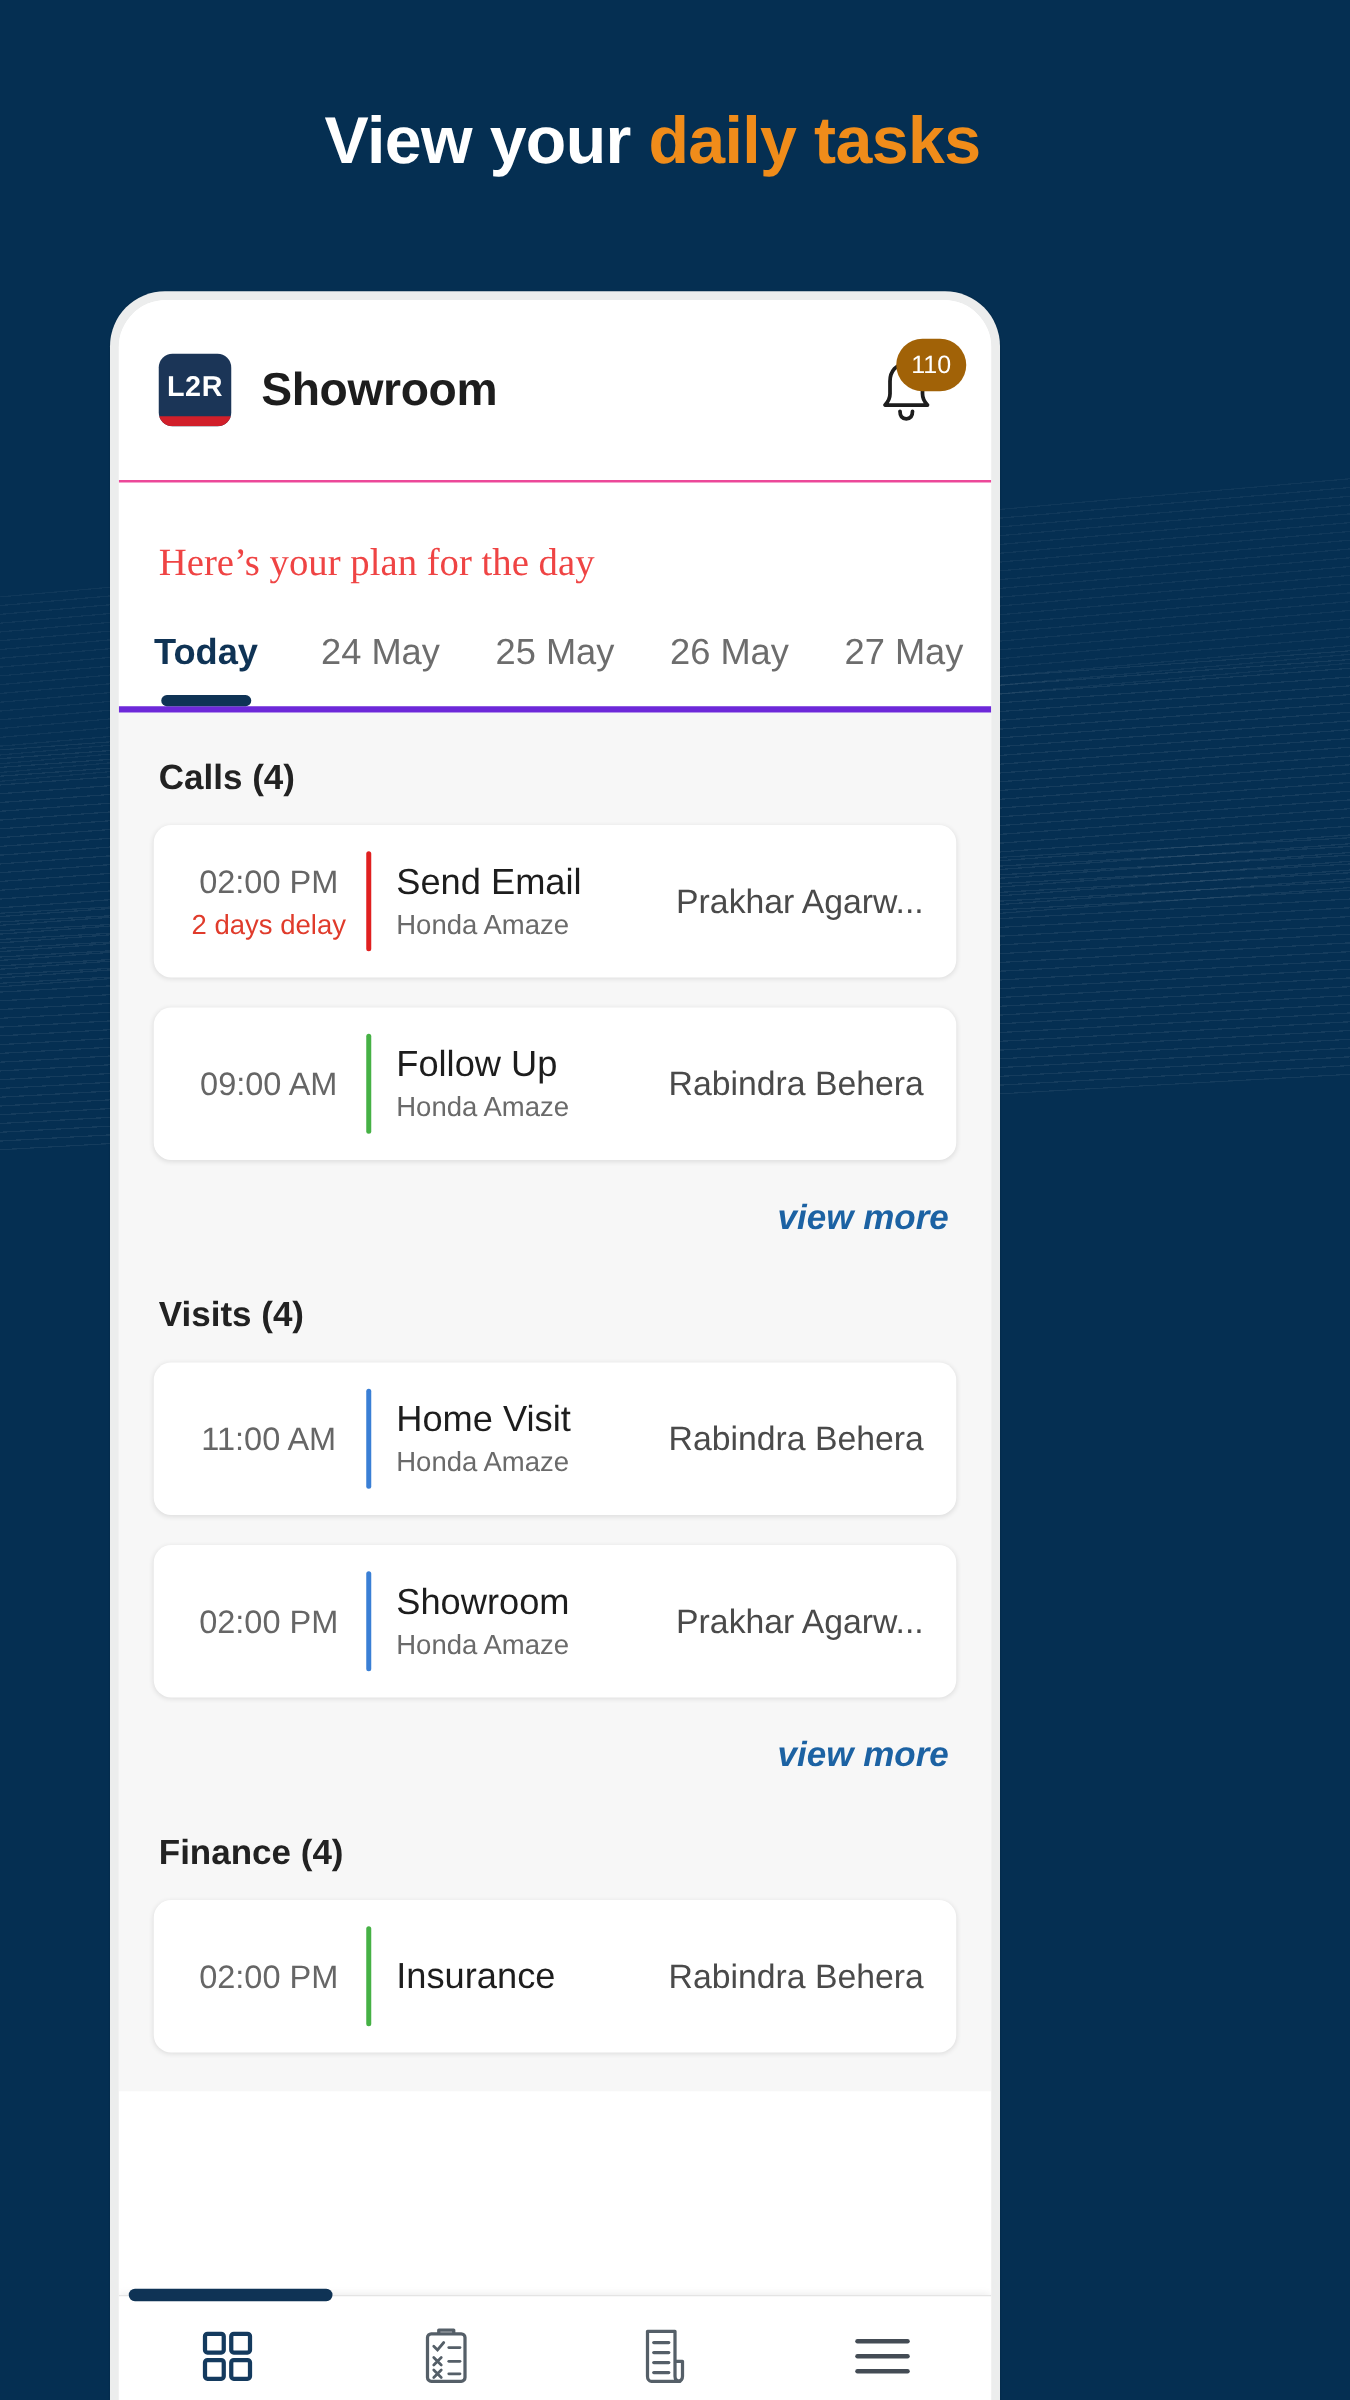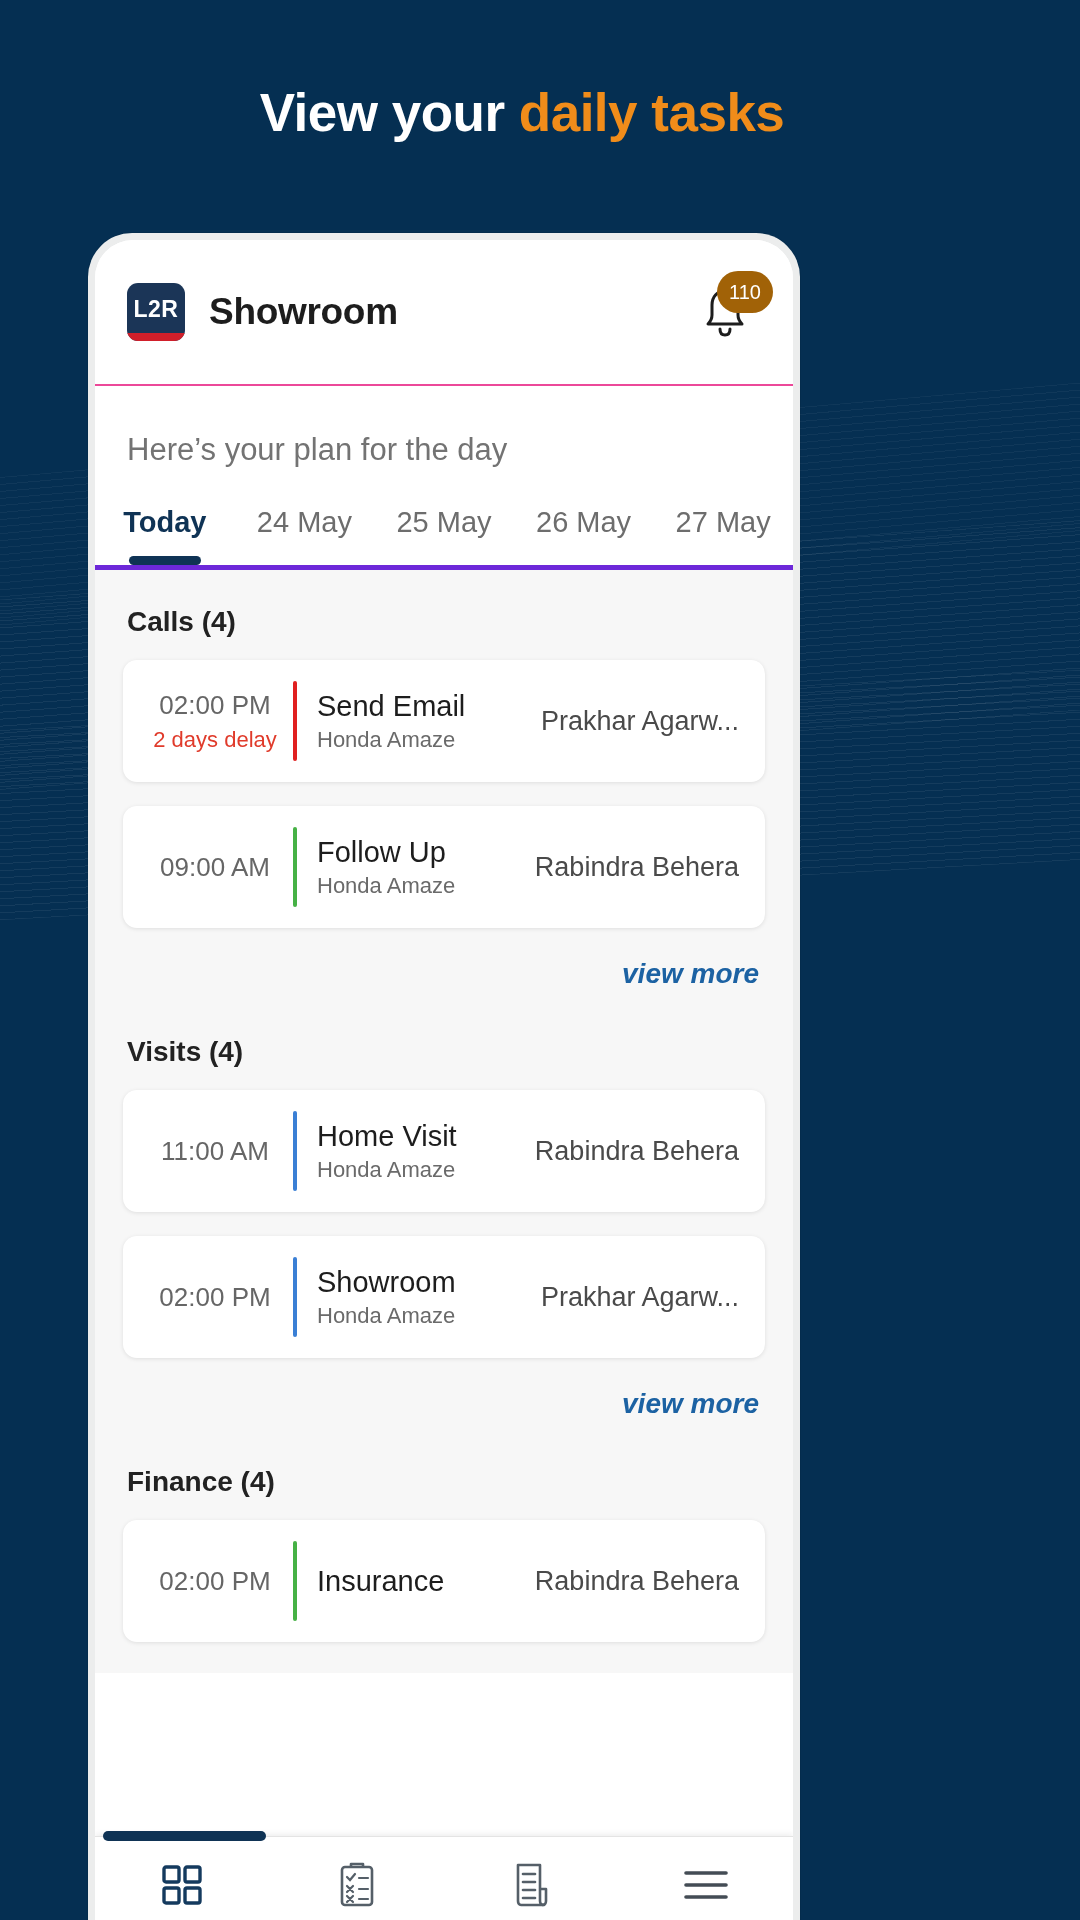--- a/index.html
+++ b/index.html
@@ -153,21 +153,22 @@
   }
   #greeting-title {
     font-size: 38px;
     font-weight: bold;
     color: #1c62a3;
     letter-spacing: -0.3px;
   }
   #greeting-sub {
     margin-top: 12px;
     font-size: 31px;
-    color: #737373;
+    color: #ef4444;
+    font-family: Liberation Serif, serif;
   }
 
   
   #date-tabs {
     display: flex;
     align-items: flex-start;
     padding: 38px 0 0 0;
     background: #ffffff;
     border-bottom: 5px solid #6d28d9;
     position: relative;

